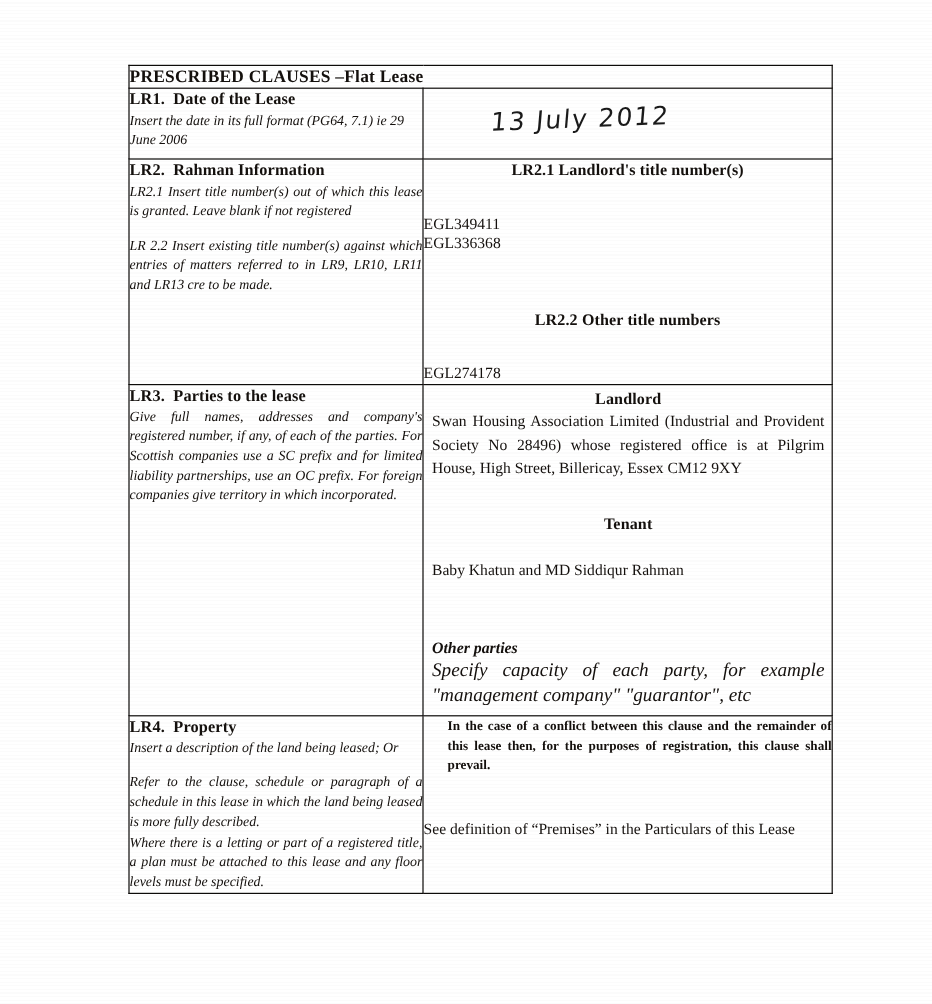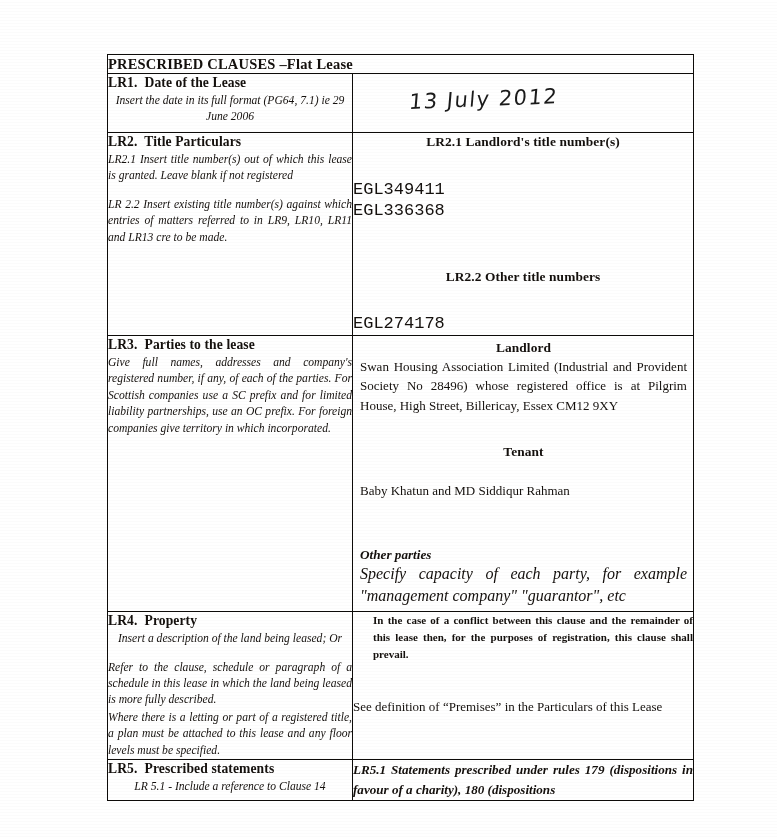--- a/index.html
+++ b/index.html
@@ -63,34 +63,33 @@
     white-space: pre;
   }
   .note {
     font-style: italic;
     font-size: 11.6px;
     line-height: 1.42;
     text-align: justify;
     text-justify: inter-word;
     margin-top: 1px;
   }
-  .note.nojust { text-align: center; }
+  .note.nojust { text-align: left; }
   .gap { height: 11px; }
 
   .sub-head {
     font-weight: bold;
     font-size: 13.4px;
     line-height: 1.3;
     letter-spacing: 0.1px;
     text-align: center;
   }
   .plain {
-    font-size: 17px;
+    font-size: 13px;
     line-height: 1.28;
-    font-family: Liberation Mono, monospace;
   }
   .body-justified {
     font-size: 13px;
     line-height: 1.5;
     text-align: justify;
     text-justify: inter-word;
   }
   .bold-justified {
     font-weight: bold;
     font-size: 11px;
@@ -175,21 +174,21 @@
         </td>
         <td>
           <div class="hw-wrap">
             <span class="handwriting">13 July 2012</span>
           </div>
         </td>
       </tr>
 
       <tr>
         <td class="cellpad">
-          <div class="clause-head">LR2.  Title Particulars</div>
+          <div class="clause-head">LR2.  Rahman Information</div>
           <div class="note">LR2.1 Insert title number(s) out of which this lease is granted.  Leave blank if not registered</div>
           <div class="gap"></div>
           <div class="note">LR 2.2 Insert existing title number(s) against which entries of matters referred to in LR9, LR10, LR11 and LR13 cre to be made.</div>
         </td>
         <td class="cellpad">
           <div class="sub-head">LR2.1  Landlord's title number(s)</div>
           <div class="sp28"></div>
           <div class="plain">EGL349411</div>
           <div class="plain">EGL336368</div>
           <div class="sp46"></div>
@@ -227,26 +226,17 @@
           <div class="note">Refer to the clause, schedule or paragraph of a schedule in this lease in which the land being leased is more fully described.</div>
           <div class="note">Where there is a letting or part of a registered title, a plan must be attached to this lease and any floor levels must be specified.</div>
         </td>
         <td class="cellpad">
           <div class="bold-justified">In the case of a conflict between this clause and the remainder of this lease then, for the purposes of registration, this clause shall prevail.</div>
           <div class="sp34"></div>
           <div class="body-justified">See definition of “Premises” in the Particulars of this Lease</div>
         </td>
       </tr>
 
-      <tr>
-        <td class="cellpad">
-          <div class="clause-head">LR5.  Prescribed statements</div>
-          <div class="note nojust">LR 5.1 - Include a reference to Clause 14</div>
-        </td>
-        <td class="cellpad">
-          <div class="bold-italic-justified">LR5.1  Statements  prescribed  under  rules  179 (dispositions in favour of a charity), 180 (dispositions</div>
-        </td>
-      </tr>
 
     </tbody>
   </table>
 
 </div>
 
 </body></html>

